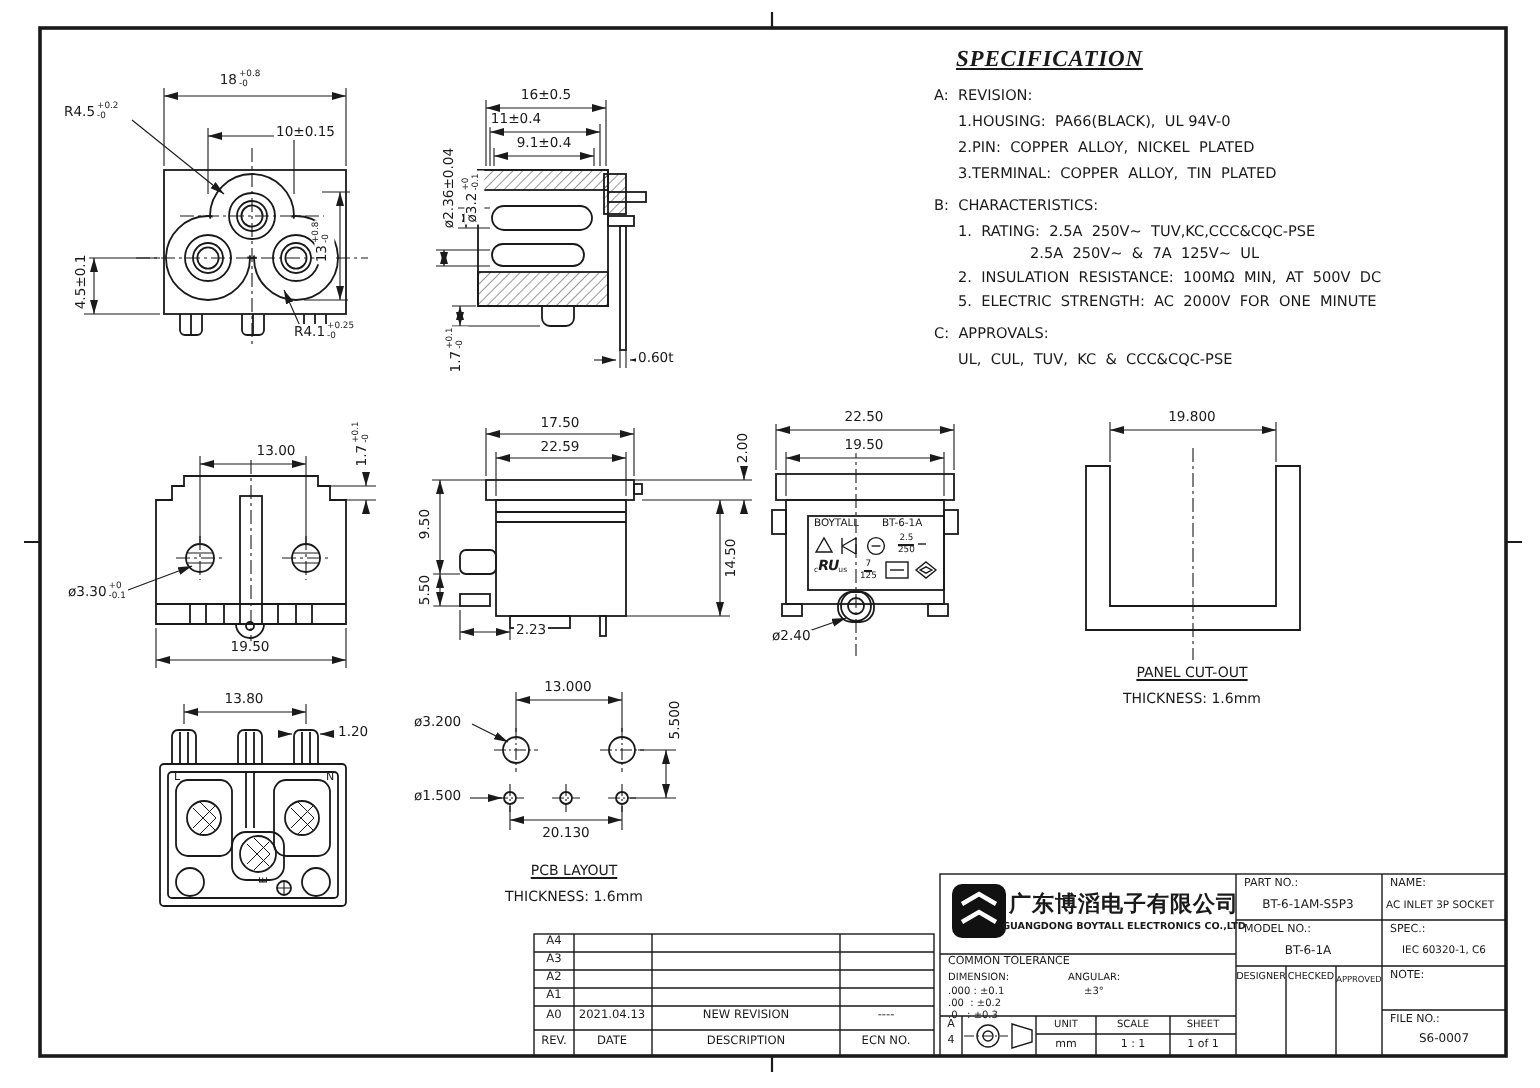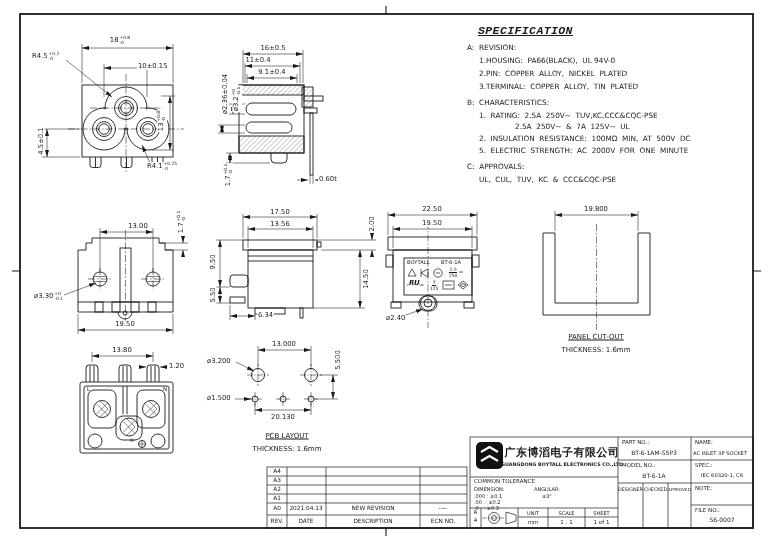--- a/index.html
+++ b/index.html
@@ -11,21 +11,21 @@
        background:#fff;padding:0 1px;display:flex;align-items:center}
   .c{transform:translate(-50%,-50%)}
   .v{transform:translate(-50%,-50%) rotate(-90deg)}
   .nb{background:transparent}
   .tol{display:inline-flex;flex-direction:column;justify-content:center;
        font-size:4.4px;line-height:1;margin-left:1px}
   .tol i{font-style:normal;display:block;height:4.8px}
   .u{text-decoration:underline}
   .b{font-weight:bold}
   .spec{font-size:7.3px;background:transparent}
-  .st{font-size:11.5px;font-family:Liberation Mono, monospace;
+  .st{font-size:11.5px;font-family:Liberation Serif, serif;
       font-style:italic;font-weight:bold;text-decoration:underline;letter-spacing:.4px}
   .f42{font-size:4.2px}.f48{font-size:4.8px}.f5{font-size:5px}.f52{font-size:5.2px}
   .f55{font-size:5.5px}.f58{font-size:5.8px}.f6{font-size:6px}.f7{font-size:7px}
   .f11{font-size:11px;letter-spacing:.5px}
   .frac{display:inline-flex;flex-direction:column;align-items:center;font-size:4.4px;line-height:1.2}
   .frac i{font-style:normal;display:block}
   .frac i.n{border-bottom:.6px solid #1a1a1a;padding:0 .5px}
   .ulm{display:inline-flex;align-items:flex-end}
   .ulm b{font-size:7px;font-style:italic;letter-spacing:-.5px}
   .ulm i{font-style:normal;font-size:3.8px}
@@ -317,26 +317,26 @@
 <span class="lab c" style="left:272px;top:72px">9.1±0.4</span>
 <span class="lab v" style="left:229px;top:175px"><span>1.7</span><span class="tol"><i>+0.1</i><i>-0</i></span></span>
 <span class="lab" style="left:318px;top:176px">0.60t</span>
 
 <span class="lab c" style="left:138px;top:226px">13.00</span>
 <span class="lab v" style="left:182px;top:222px"><span>1.7</span><span class="tol"><i>+0.1</i><i>-0</i></span></span>
 <span class="lab" style="left:33px;top:292px"><span>ø3.30</span><span class="tol"><i>+0</i><i>-0.1</i></span></span>
 <span class="lab c" style="left:125px;top:324px">19.50</span>
 
 <span class="lab c" style="left:280px;top:212px">17.50</span>
-<span class="lab c" style="left:280px;top:224px">13.56</span>
+<span class="lab c" style="left:280px;top:224px">22.59</span>
 <span class="lab v" style="left:372px;top:224px">2.00</span>
 <span class="lab v" style="left:213px;top:262px">9.50</span>
 <span class="lab v" style="left:213px;top:295px">5.50</span>
 <span class="lab v" style="left:366px;top:279px">14.50</span>
-<span class="lab" style="left:257px;top:312px">6.34</span>
+<span class="lab" style="left:257px;top:312px">2.23</span>
 
 <span class="lab c" style="left:432px;top:209px">22.50</span>
 <span class="lab c" style="left:432px;top:223px">19.50</span>
 <span class="lab" style="left:385px;top:315px">ø2.40</span>
 
 <span class="lab nb f52" style="left:406px;top:260px">BOYTALL</span>
 <span class="lab nb f52" style="left:440px;top:260px">BT-6-1A</span>
 <span class="lab nb frac" style="left:448px;top:267px"><i class="n">2.5</i><i>250</i></span>
 <span class="lab nb ulm" style="left:406px;top:280px"><i>c</i><b>RU</b><i>us</i></span>
 <span class="lab nb frac" style="left:429px;top:280px"><i class="n">7</i><i>125</i></span>

